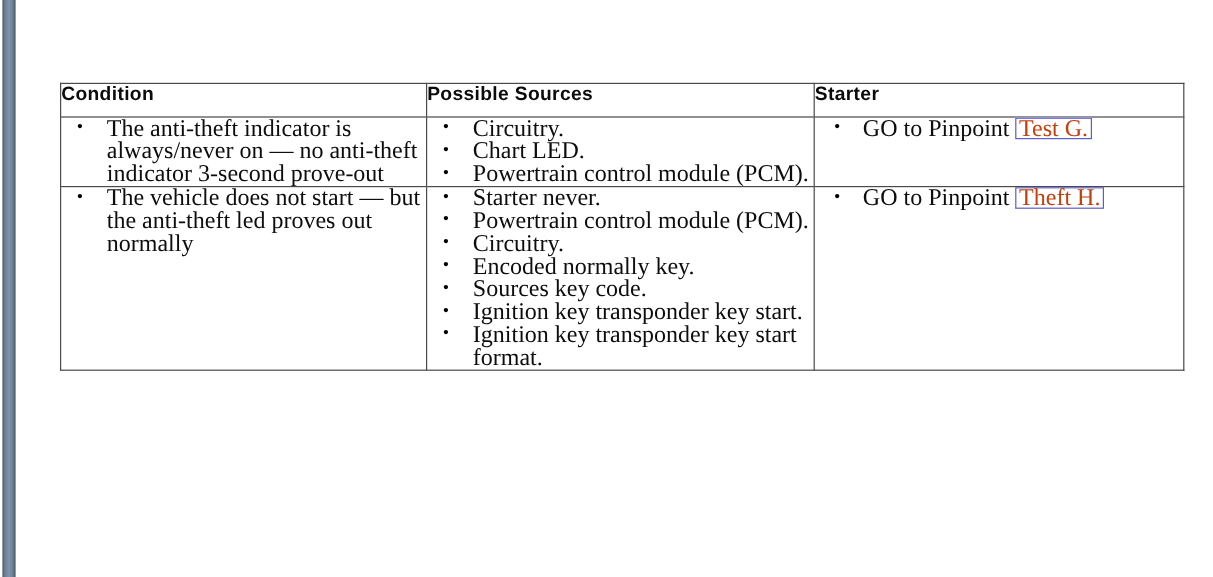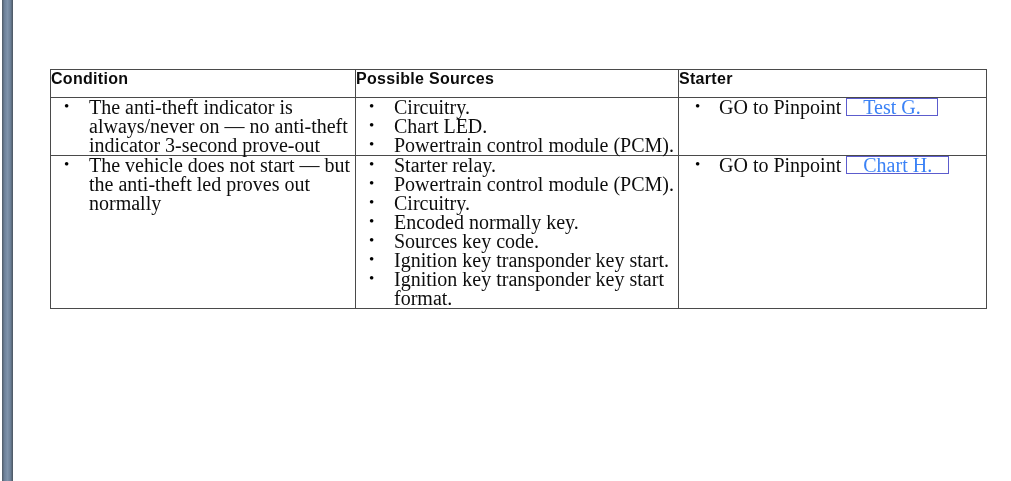--- a/index.html
+++ b/index.html
@@ -114,23 +114,23 @@
   }
 
   
   td.action-cell ul.bullets > li { padding-left: 40px; }
   td.action-cell ul.bullets > li::before { left: 16px; }
 
   
   .link-box {
     display: inline-block;
     border: 1px solid #5c5ccd;
-    padding: 0 16px;
+    padding: 0 2px;
     line-height: 16px;
-    color: #3b82f6;
+    color: #c2410c;
     background: #ffffff;
     text-decoration: none;
     cursor: pointer;
   }
 </style>
 </head>
 <body>
 
 <div id="edge-bar"></div>
 
@@ -173,32 +173,32 @@
       </tr>
 
       <tr>
         <td class="cell condition-cell">
           <ul class="bullets">
             <li>The vehicle does not start — but the anti-theft led proves out normally</li>
           </ul>
         </td>
         <td class="cell sources-cell">
           <ul class="bullets">
-            <li>Starter relay.</li>
+            <li>Starter never.</li>
             <li>Powertrain control module (PCM).</li>
             <li>Circuitry.</li>
             <li>Encoded normally key.</li>
             <li>Sources key code.</li>
             <li>Ignition key transponder key start.</li>
             <li>Ignition key transponder key start format.</li>
           </ul>
         </td>
         <td class="cell action-cell">
           <ul class="bullets">
-            <li><span>GO to Pinpoint </span><a class="link-box">Chart H.</a></li>
+            <li><span>GO to Pinpoint </span><a class="link-box">Theft H.</a></li>
           </ul>
         </td>
       </tr>
 
     </tbody>
   </table>
 
 </div>
 
 </body></html>

